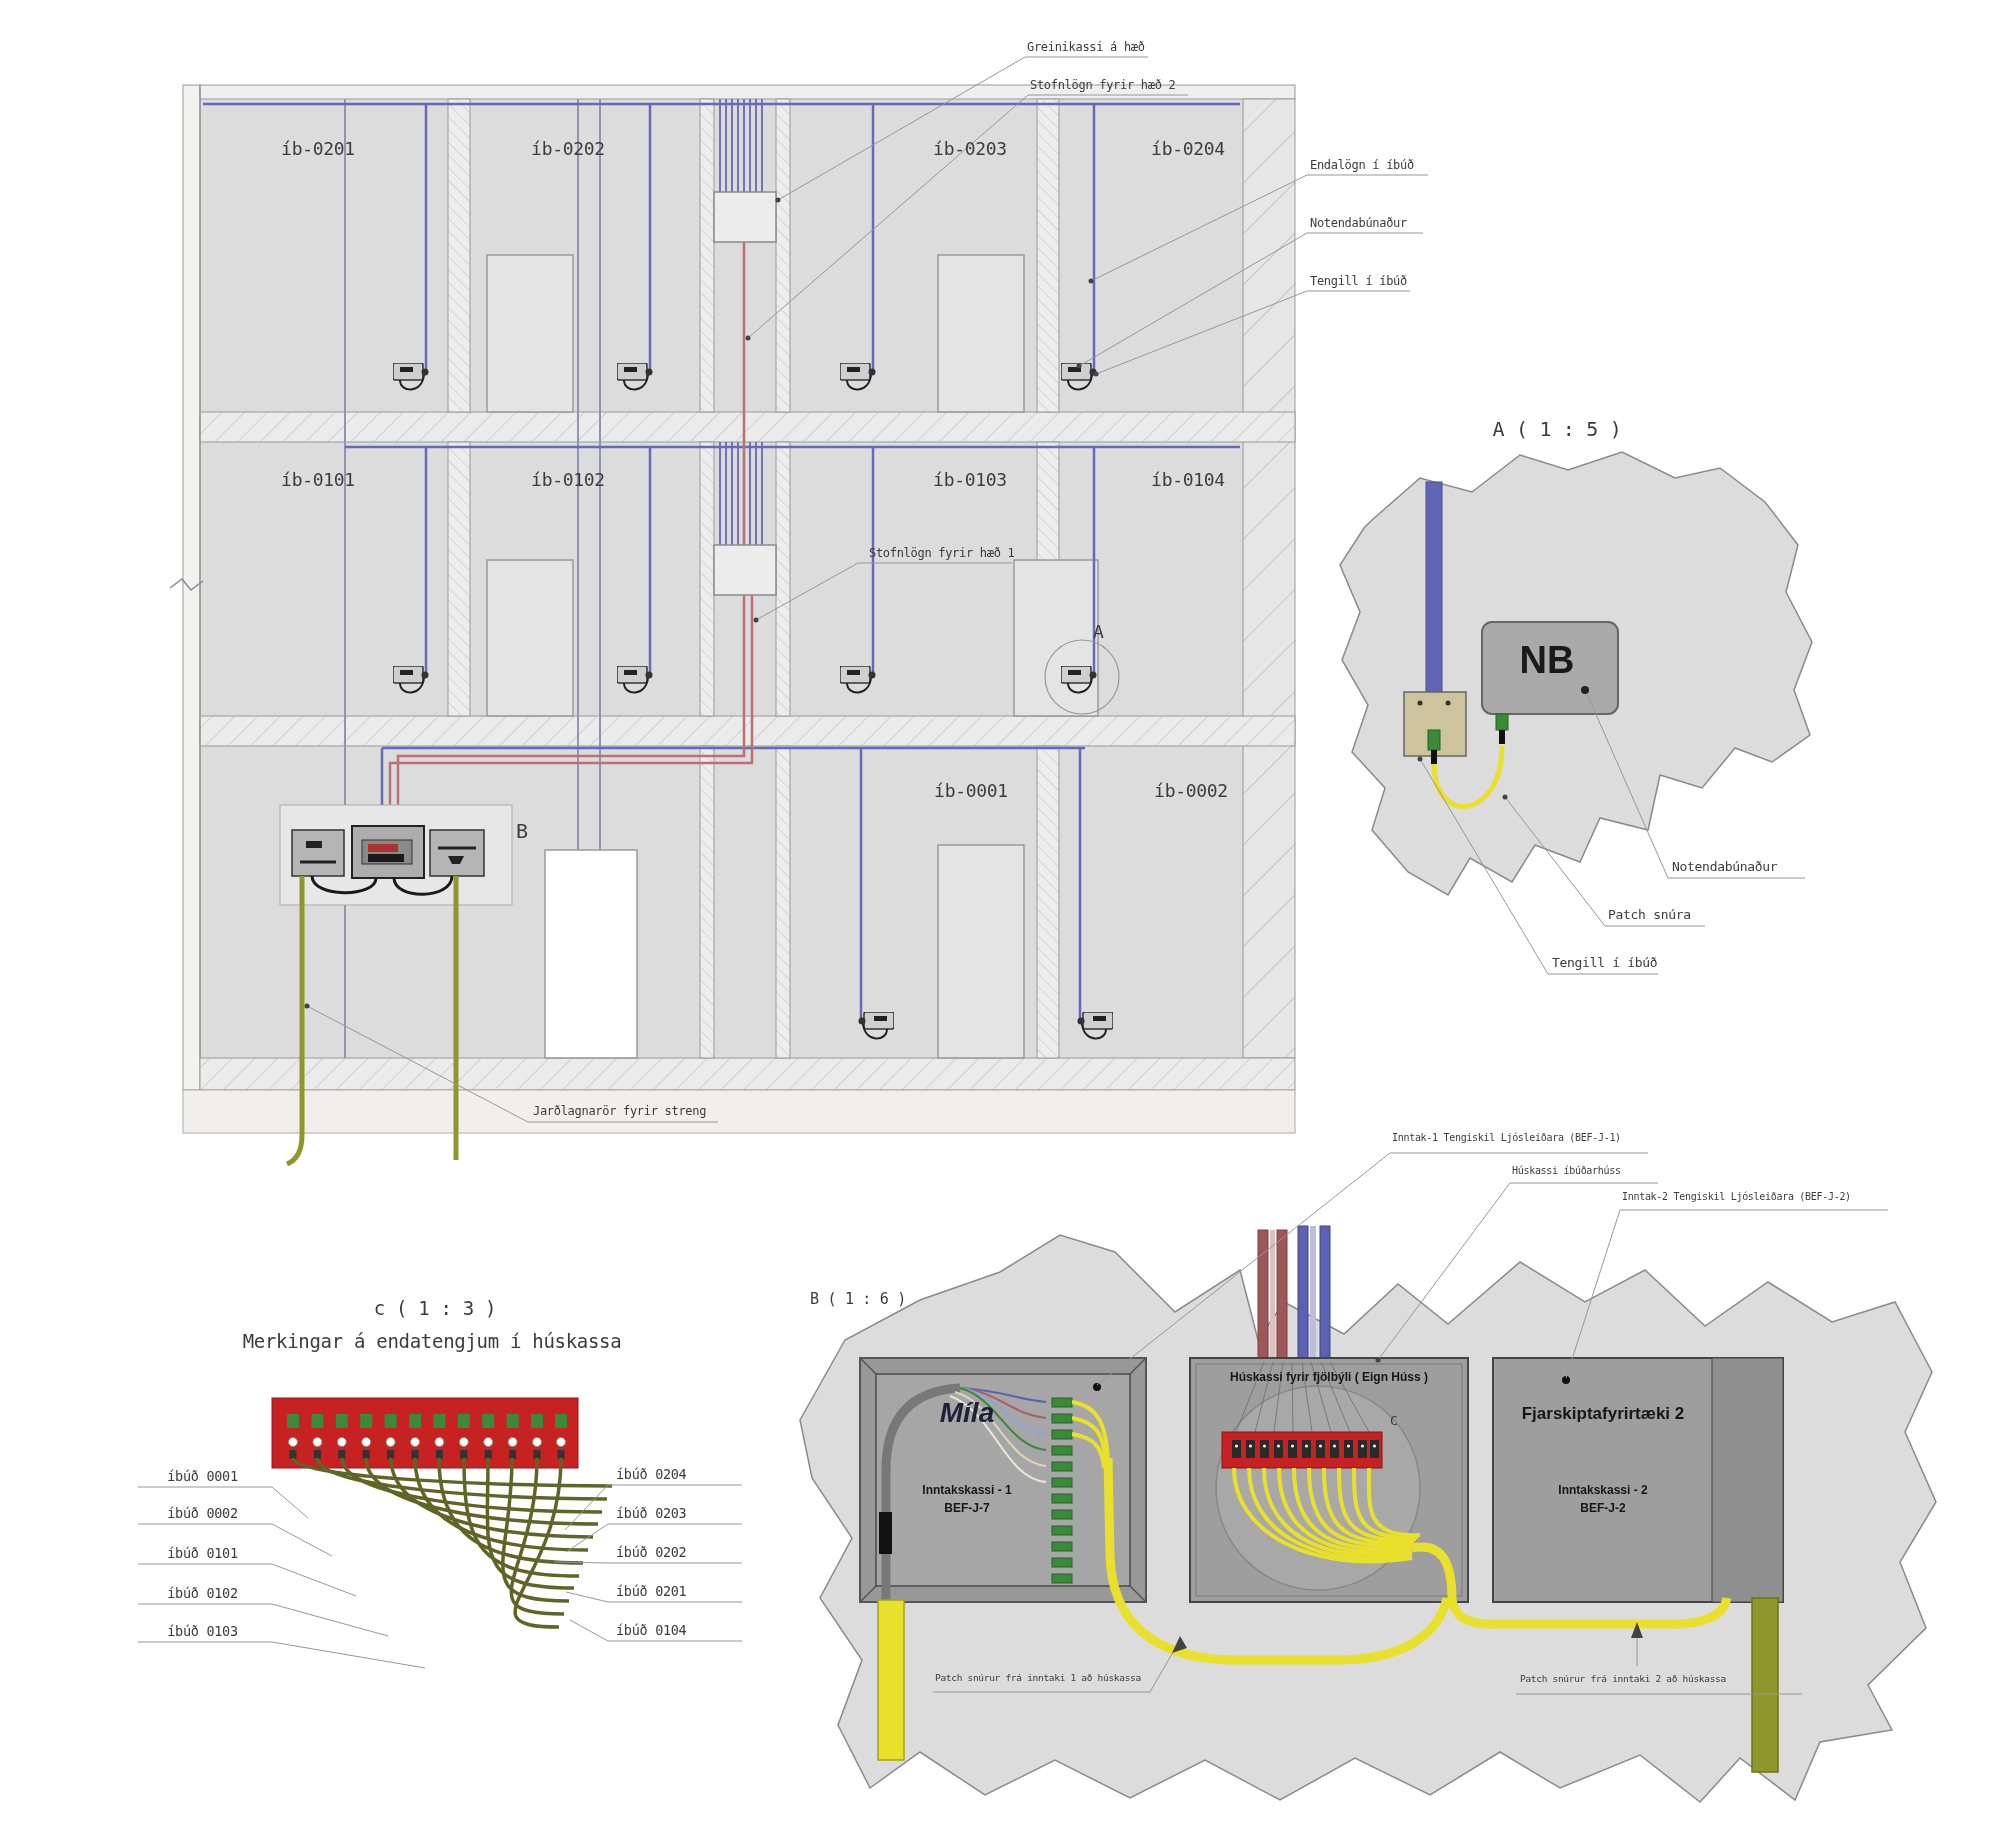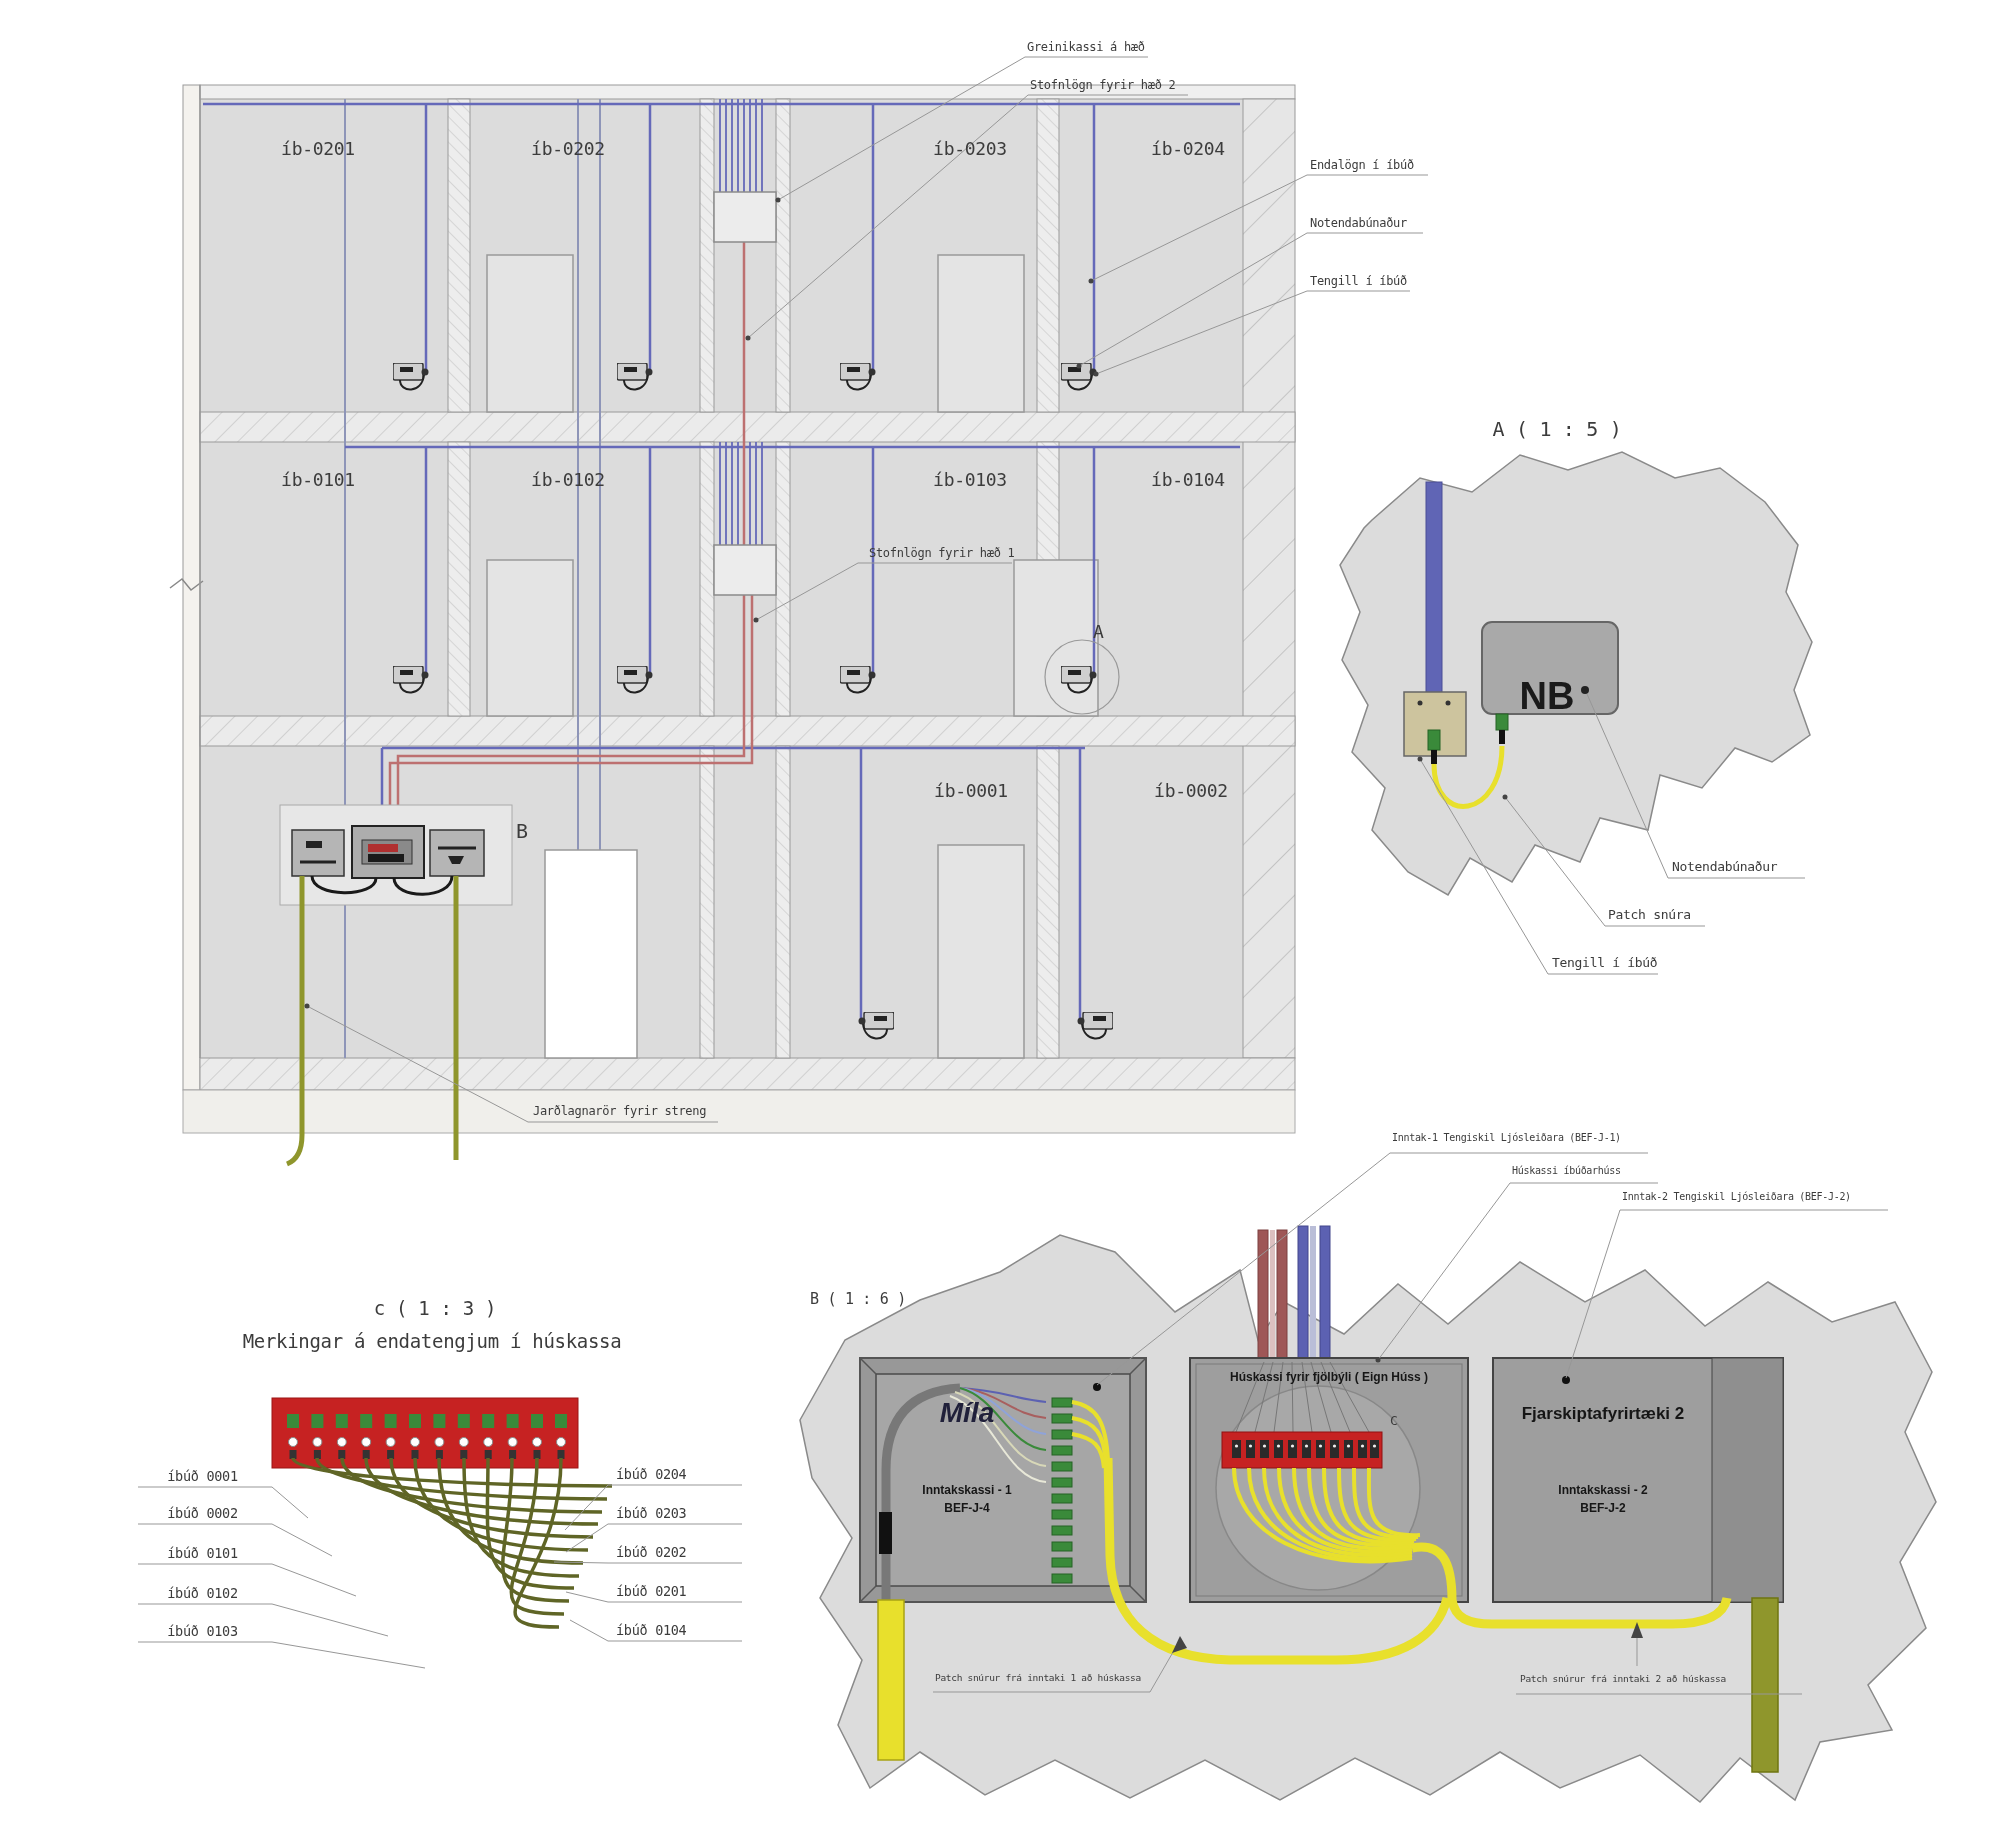--- a/index.html
+++ b/index.html
@@ -433,21 +433,21 @@
 
 <div class="lbl cad12" style="left:1027px;top:41px;">Greinikassi á hæð</div>
 <div class="lbl cad12" style="left:1030px;top:79px;">Stofnlögn fyrir hæð 2</div>
 <div class="lbl cad12" style="left:1310px;top:159px;">Endalögn í íbúð</div>
 <div class="lbl cad12" style="left:1310px;top:217px;">Notendabúnaður</div>
 <div class="lbl cad12" style="left:1310px;top:275px;">Tengill í íbúð</div>
 <div class="lbl cad12" style="left:862px;top:547px;margin-left:7px;">Stofnlögn fyrir hæð 1</div>
 <div class="lbl cad12" style="left:533px;top:1105px;">Jarðlagnarör fyrir streng</div>
 
 <div class="lbl c cad20" style="left:1457px;top:418px;width:200px;">A ( 1 : 5 )</div>
-<div class="lbl c sans nb" style="left:1482px;top:640px;width:130px;margin-top:36px;">NB</div>
+<div class="lbl c sans nb" style="left:1482px;top:640px;width:130px;">NB</div>
 <div class="lbl cad13" style="left:1672px;top:860px;">Notendabúnaður</div>
 <div class="lbl cad13" style="left:1608px;top:908px;">Patch snúra</div>
 <div class="lbl cad13" style="left:1552px;top:956px;">Tengill í íbúð</div>
 
 <div class="lbl c cad19" style="left:335px;top:1298px;width:200px;">c ( 1 : 3 )</div>
 <div class="lbl c cad19" style="left:232px;top:1331px;width:400px;">Merkingar á endatengjum í húskassa</div>
 <div class="lbl r cad135" style="left:145px;top:1469px;width:115px;">íbúð 0001</div>
 <div class="lbl r cad135" style="left:145px;top:1506px;width:115px;">íbúð 0002</div>
 <div class="lbl r cad135" style="left:145px;top:1546px;width:115px;">íbúð 0101</div>
 <div class="lbl r cad135" style="left:145px;top:1586px;width:115px;">íbúð 0102</div>
@@ -457,21 +457,21 @@
 <div class="lbl cad135" style="left:616px;top:1545px;">íbúð 0202</div>
 <div class="lbl cad135" style="left:616px;top:1584px;">íbúð 0201</div>
 <div class="lbl cad135" style="left:616px;top:1623px;">íbúð 0104</div>
 
 <div class="lbl c cad15" style="left:778px;top:1291px;width:160px;">B ( 1 : 6 )</div>
 <div class="lbl cad10" style="left:1392px;top:1132px;">Inntak-1 Tengiskil Ljósleiðara (BEF-J-1)</div>
 <div class="lbl cad10" style="left:1512px;top:1165px;">Húskassi íbúðarhúss</div>
 <div class="lbl cad10" style="left:1622px;top:1191px;">Inntak-2 Tengiskil Ljósleiðara (BEF-J-2)</div>
 <div class="lbl c sans brand" style="left:897px;top:1398px;width:140px;">Míla</div>
 <div class="lbl c sans bt12" style="left:897px;top:1484px;width:140px;">Inntakskassi - 1</div>
-<div class="lbl c sans bt12" style="left:897px;top:1502px;width:140px;">BEF-J-4</div>
+<div class="lbl c sans bt12" style="left:897px;top:1502px;width:140px;">BEF-J-7</div>
 <div class="lbl c sans bt12" style="left:1200px;top:1371px;width:258px;">Húskassi fyrir fjölbýli ( Eign Húss )</div>
 <div class="lbl cad13" style="left:1390px;top:1414px;">C</div>
 <div class="lbl c sans bt17" style="left:1498px;top:1405px;width:210px;">Fjarskiptafyrirtæki 2</div>
 <div class="lbl c sans bt12" style="left:1498px;top:1484px;width:210px;">Inntakskassi - 2</div>
 <div class="lbl c sans bt12" style="left:1498px;top:1502px;width:210px;">BEF-J-2</div>
 <div class="lbl cad9" style="left:935px;top:1673px;">Patch snúrur frá inntaki 1 að húskassa</div>
 <div class="lbl cad9" style="left:1520px;top:1674px;">Patch snúrur frá inntaki 2 að húskassa</div>
 
 </div>
 

